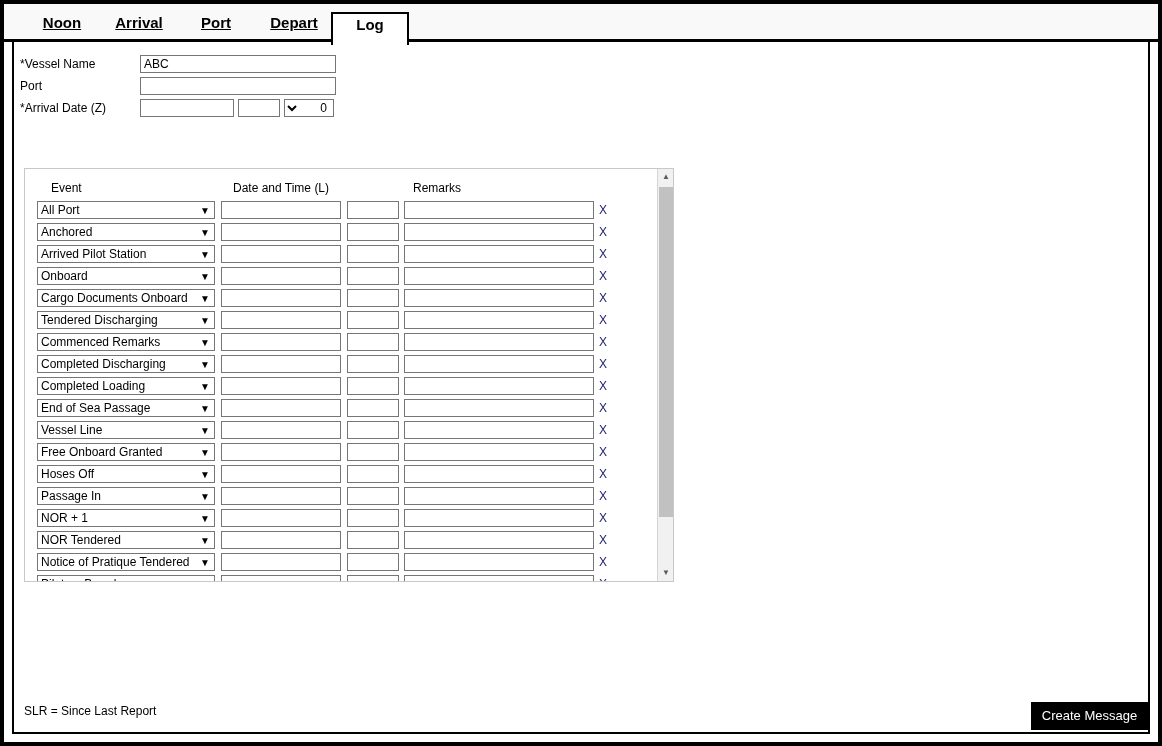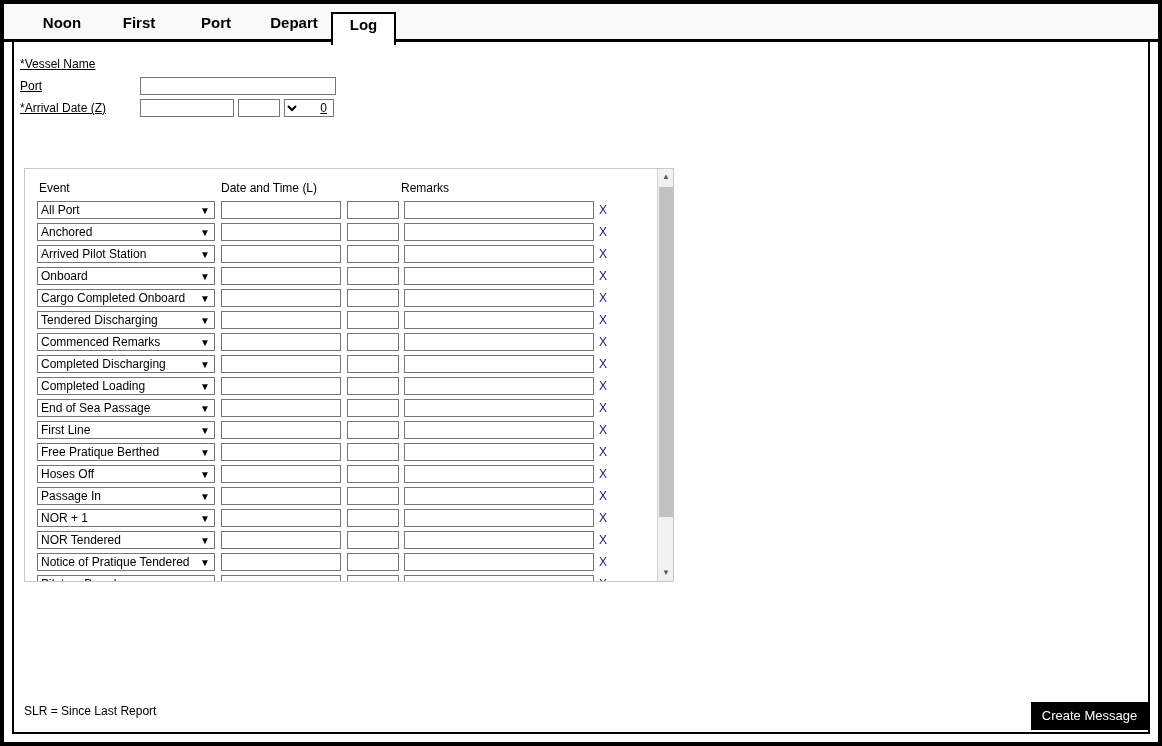--- a/index.html
+++ b/index.html
@@ -44,21 +44,21 @@
     box-sizing: border-box;
     font-weight: bold;
     font-size: 15px;
     color: #000000;
     text-align: center;
     line-height: 22px;
     padding: 0 10px;
     cursor: pointer;
     white-space: nowrap;
   }
-  .tab.inactive { background: transparent; }
+  .tab.inactive { background: transparent; text-decoration: underline; }
   .tab.active {
     background: #ffffff;
     border: 2px solid #000000;
     border-bottom: none;
     height: 33px;
     top: 8px;
     z-index: 5;
   }
 
   
@@ -72,21 +72,20 @@
     border: 2px solid #000000;
     border-top: none;
     background: #ffffff;
   }
 
   
   #header-form {
     position: absolute;
     left: 6px;
     top: 12px;
-    text-decoration: underline;
   }
   .form-row {
     display: flex;
     align-items: center;
     height: 20px;
     margin-bottom: 2px;
   }
   .form-label {
     width: 120px;
     font-size: 12px;
@@ -136,21 +135,21 @@
   }
   #event-inner {
     position: absolute;
     left: 0; top: 0;
     width: 632px;
     height: 100%;
     overflow: hidden;
   }
   #event-headers {
     position: absolute;
-    left: 0; top: 12px;
+    left: 12px; top: 12px;
     width: 632px;
     height: 16px;
     text-decoration: underline;
   }
   .col-head {
     position: absolute;
     font-size: 12px;
     color: #000;
     white-space: nowrap;
   }
@@ -295,32 +294,33 @@
     padding: 0;
   }
 </style>
 </head>
 <body>
 
 <div id="page-frame">
 
   <div id="tab-strip">
       <div class="tab inactive" style="left: 18px; width: 80px;"><span>Noon</span></div>
-      <div class="tab inactive" style="left: 91px; width: 88px;"><span>First</span></div>
+      <div class="tab inactive" style="left: 91px; width: 88px;"><span>Arrival</span></div>
       <div class="tab inactive" style="left: 175px; width: 74px;"><span>Port</span></div>
       <div class="tab inactive" style="left: 245px; width: 90px;"><span>Depart</span></div>
-      <div class="tab active" style="left: 327px; width: 65px; text-align: center;"><span>Log</span></div>
+      <div class="tab active" style="left: 327px; width: 78px; text-align: center;"><span>Log</span></div>
     </div>
 
   <div id="content-panel">
 
     <div id="header-form">
 
       <div class="form-row">
         <div class="form-label">*Vessel Name</div>
+        <input class="txt" id="vessel-name-input" type="text" value="ABC" style="">
       </div>
 
       <div class="form-row">
         <div class="form-label">Port</div>
         <input class="txt" id="port-input" type="text" value="" style="">
       </div>
 
       <div class="form-row">
         <div class="form-label">*Arrival Date (Z)</div>
         <input class="txt" id="arrival-date-input" type="text" value="" style="">
@@ -363,21 +363,21 @@
               <span class="ev-delete">X</span>
             </div>
             <div class="event-row">
               <div class="ev-select"><span>Onboard</span><span class="caret">▼</span></div>
               <input type="text" class="ev-date" style="">
               <input type="text" class="ev-time" style="">
               <input type="text" class="ev-remarks" style="">
               <span class="ev-delete">X</span>
             </div>
             <div class="event-row">
-              <div class="ev-select"><span>Cargo Completed Onboard</span><span class="caret">▼</span></div>
+              <div class="ev-select"><span>Cargo Documents Onboard</span><span class="caret">▼</span></div>
               <input type="text" class="ev-date" style="">
               <input type="text" class="ev-time" style="">
               <input type="text" class="ev-remarks" style="">
               <span class="ev-delete">X</span>
             </div>
             <div class="event-row">
               <div class="ev-select"><span>Tendered Discharging</span><span class="caret">▼</span></div>
               <input type="text" class="ev-date" style="">
               <input type="text" class="ev-time" style="">
               <input type="text" class="ev-remarks" style="">
@@ -405,28 +405,28 @@
               <span class="ev-delete">X</span>
             </div>
             <div class="event-row">
               <div class="ev-select"><span>End of Sea Passage</span><span class="caret">▼</span></div>
               <input type="text" class="ev-date" style="">
               <input type="text" class="ev-time" style="">
               <input type="text" class="ev-remarks" style="">
               <span class="ev-delete">X</span>
             </div>
             <div class="event-row">
-              <div class="ev-select"><span>First Line</span><span class="caret">▼</span></div>
-              <input type="text" class="ev-date" style="">
-              <input type="text" class="ev-time" style="">
-              <input type="text" class="ev-remarks" style="">
-              <span class="ev-delete">X</span>
-            </div>
-            <div class="event-row">
-              <div class="ev-select"><span>Free Pratique Berthed</span><span class="caret">▼</span></div>
+              <div class="ev-select"><span>Vessel Line</span><span class="caret">▼</span></div>
+              <input type="text" class="ev-date" style="">
+              <input type="text" class="ev-time" style="">
+              <input type="text" class="ev-remarks" style="">
+              <span class="ev-delete">X</span>
+            </div>
+            <div class="event-row">
+              <div class="ev-select"><span>Free Onboard Granted</span><span class="caret">▼</span></div>
               <input type="text" class="ev-date" style="">
               <input type="text" class="ev-time" style="">
               <input type="text" class="ev-remarks" style="">
               <span class="ev-delete">X</span>
             </div>
             <div class="event-row">
               <div class="ev-select"><span>Hoses Off</span><span class="caret">▼</span></div>
               <input type="text" class="ev-date" style="">
               <input type="text" class="ev-time" style="">
               <input type="text" class="ev-remarks" style="">

